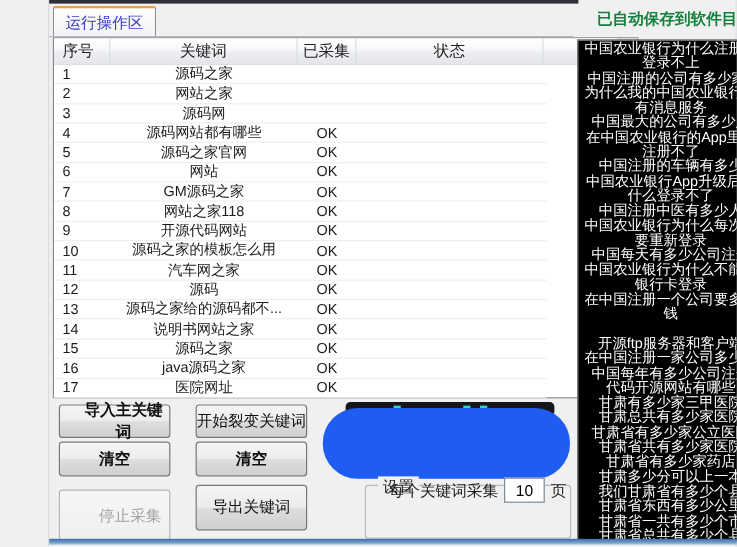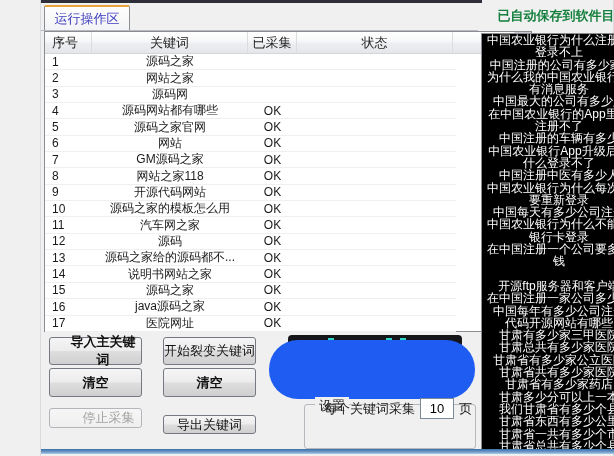--- a/index.html
+++ b/index.html
@@ -232,22 +232,22 @@
     <div class="vscroll">
       <div class="sb-btn">▲</div>
       <div class="sb-thumb"></div>
     </div>
   </div>
 
   <button class="btn bold" style="left:8px;top:337px;width:93px;height:28px;padding-left:15px;">导入主关键词</button>
   <button class="btn" style="left:122px;top:337px;width:93px;height:28px;">开始裂变关键词</button>
   <button class="btn bold" style="left:8px;top:368px;width:93px;height:29px;">清空</button>
   <button class="btn bold" style="left:122px;top:368px;width:93px;height:29px;">清空</button>
-  <button class="btn disabled" style="left:8px;top:408px;width:93px;height:20px;padding-left:26px;">停止采集</button>
-  <button class="btn" style="left:122px;top:415px;width:93px;height:19px;">导出关键词</button>
+  <button class="btn disabled" style="left:8px;top:408px;width:93px;height:43px;padding-left:26px;">停止采集</button>
+  <button class="btn" style="left:122px;top:404px;width:93px;height:38px;">导出关键词</button>
 
   <div class="hidden-edge">
     <i style="left:40px;"></i>
     <i style="left:98px;"></i>
     <i style="left:112px;"></i>
   </div>
   <button class="blue-pill" style="background: rgb(30, 92, 242);"></button>
 
   <div class="group"></div>
   <div class="group-legend">设置</div>

